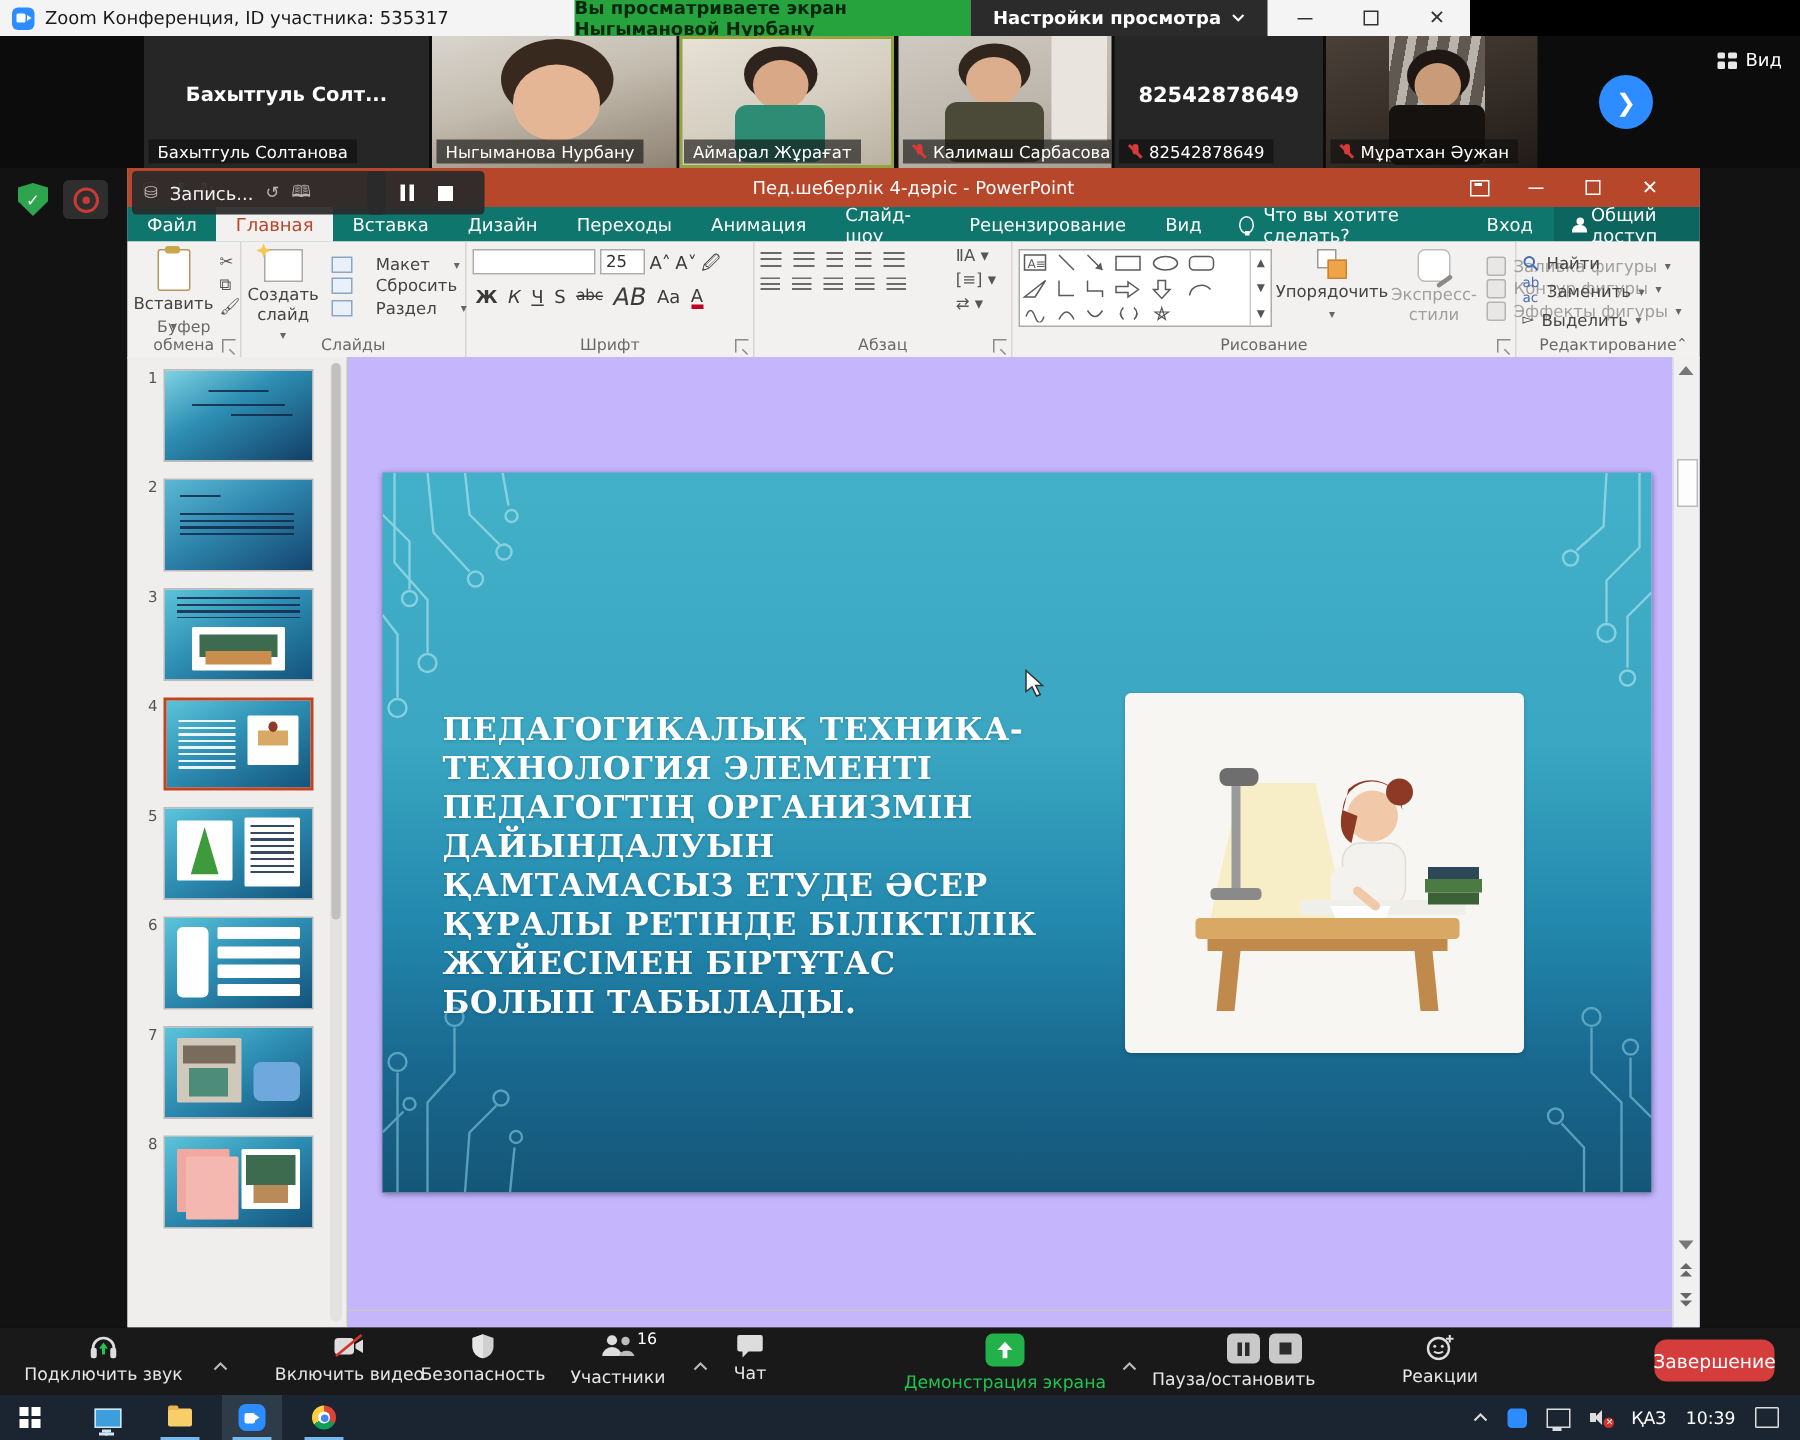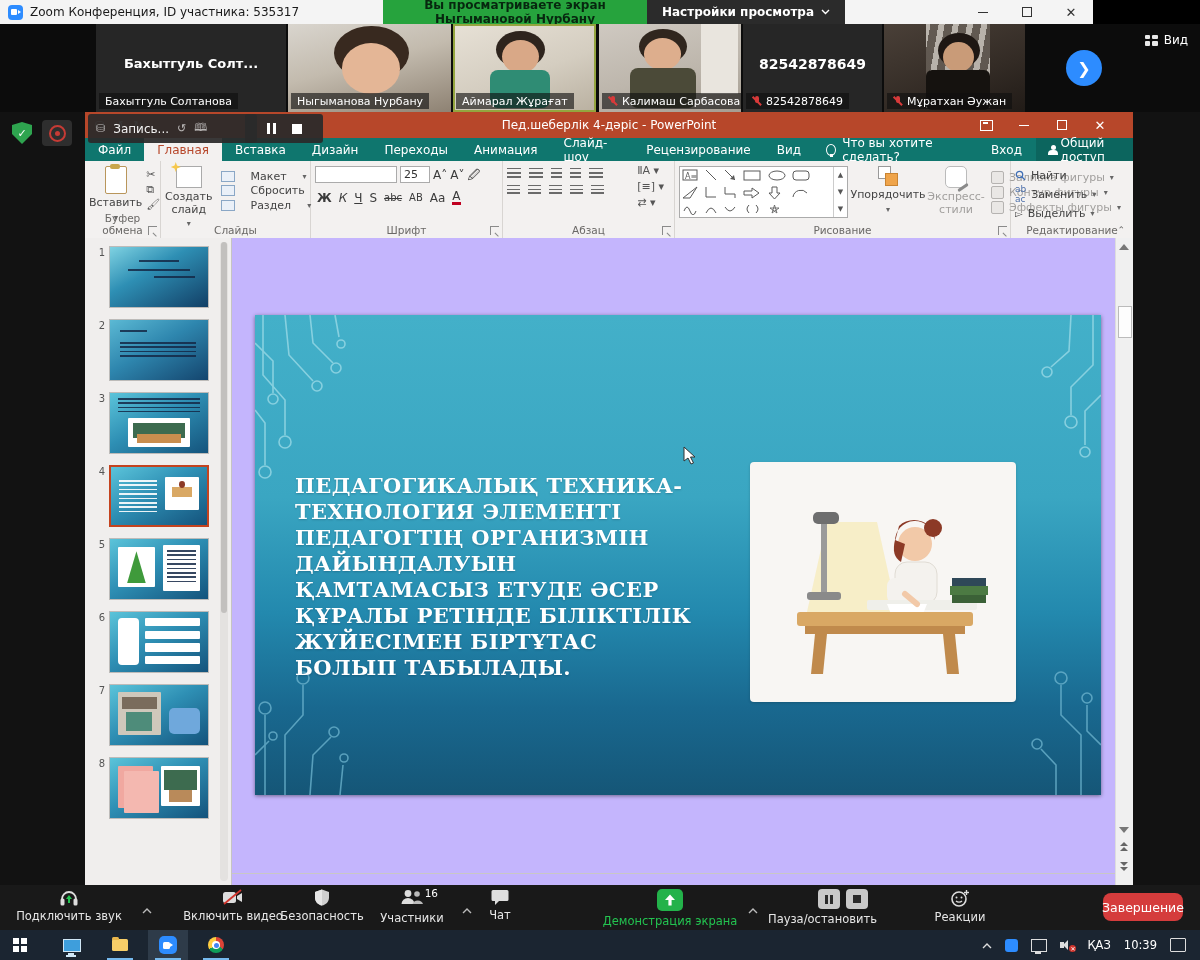--- a/index.html
+++ b/index.html
@@ -1,20 +1,20 @@
 <!DOCTYPE html>
 <html><head>
 <meta charset="utf-8">
 <style>
   html,body{margin:0;padding:0;}
   body{width:1200px;height:960px;position:relative;overflow:hidden;background:#000;
        font-family:"DejaVu Sans","Liberation Sans",sans-serif;-webkit-font-smoothing:antialiased;}
 
   
-  #zoom-titlebar{position:absolute;left:0;top:0;width:1093px;height:24px;background:#F4F4F4;display:flex;align-items:center;text-align:center;}
+  #zoom-titlebar{position:absolute;left:0;top:0;width:980px;height:24px;background:#F4F4F4;display:flex;align-items:center;}
   .zoom-app-icon{width:15px;height:15px;background:#2D8CFF;border-radius:4px;margin:0 7px 0 8px;position:relative;}
   .zoom-app-icon::before{content:"";position:absolute;left:3px;top:4.5px;width:6px;height:6px;background:#fff;border-radius:1px;}
   .zoom-app-icon::after{content:"";position:absolute;left:9.5px;top:5px;border-left:3px solid #fff;border-top:2.5px solid transparent;border-bottom:2.5px solid transparent;}
   .zt-title{font-size:12px;color:#1a1a1a;}
   #viewing-banner{position:absolute;left:383px;top:0;width:264px;height:24px;background:#26A33D;color:#07270F;
       font-size:12px;font-weight:bold;display:flex;align-items:center;justify-content:center;}
   #view-settings{position:absolute;left:647px;top:0;width:198px;height:24px;background:#2B2B2B;color:#fff;
       font-size:12px;font-weight:bold;display:flex;align-items:center;justify-content:center;gap:7px;}
   .win-ctrls{position:absolute;right:0;top:0;height:24px;display:flex;align-items:center;}
   .win-btn{width:44px;height:24px;display:flex;align-items:center;justify-content:center;}
@@ -457,21 +457,21 @@
           <span class="fmt">А˄</span>
           <span class="fmt">А˅</span>
           <span class="fmt">🖉</span>
         </div>
         <div class="fmtrow">
           <span class="fmt" style="font-weight:bold;">Ж</span>
           <span class="fmt" style="font-style:italic;">К</span>
           <span class="fmt" style="text-decoration:underline;">Ч</span>
           <span class="fmt">S</span>
           <span class="fmt" style="text-decoration:line-through;font-size:10px;">abc</span>
-          <span class="fmt" style="font-size:10px;">АВ</span>
+          <span class="fmt" style="font-size:16px;font-style:italic;">АВ</span>
           <span class="fmt">Аа</span>
           <span class="fmt" style="border-bottom:3px solid #C00020;">А</span>
         </div>
         <span class="launcher"></span>
         <div class="rgroup-label">Шрифт</div>
       </div>
 
       <div class="rgroup" style="width:172px;">
         <div class="para-grid">
           <div class="icon-row">

